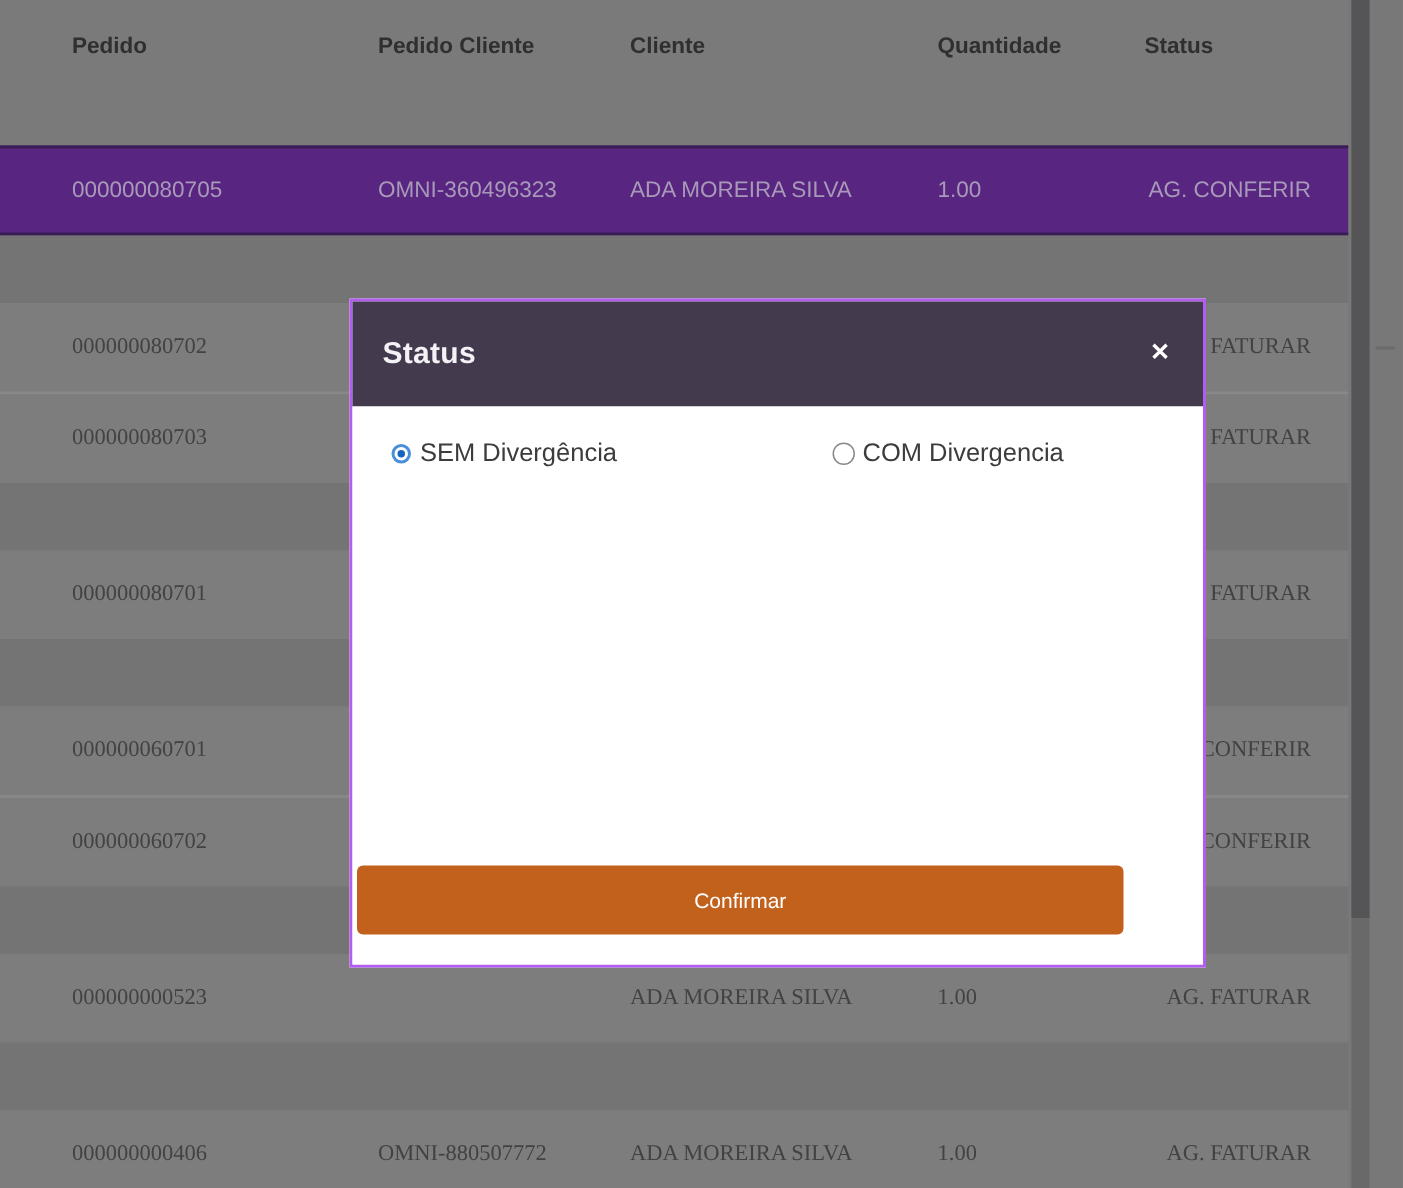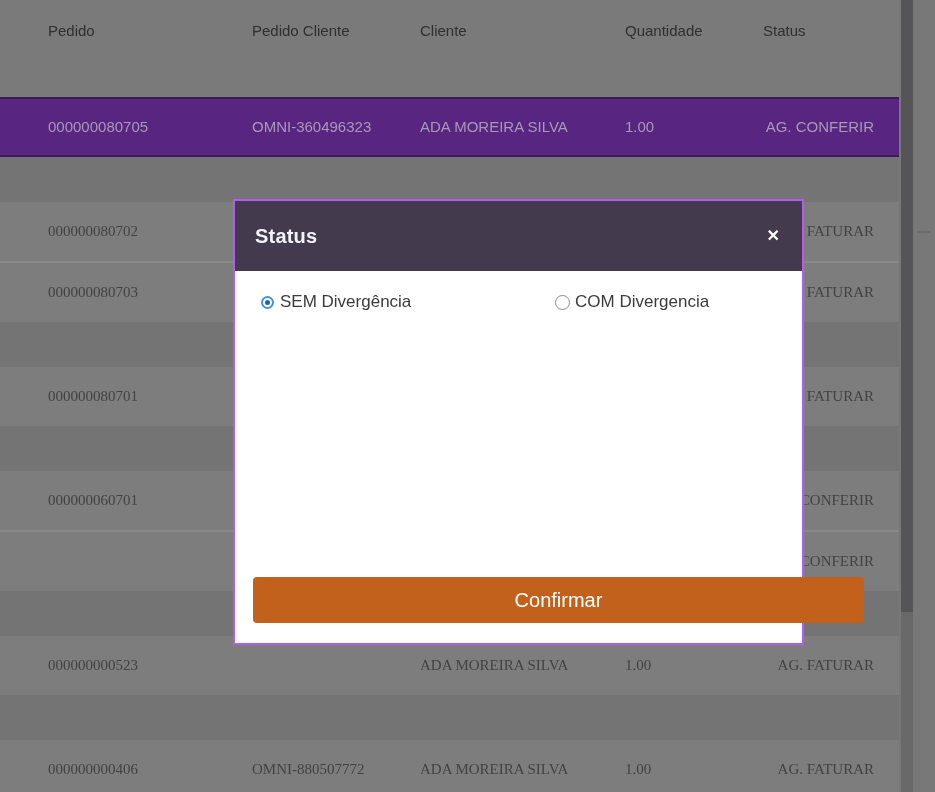--- a/index.html
+++ b/index.html
@@ -16,21 +16,21 @@
   #grid { position:absolute; left:0; top:0; width:899px; height:792px; background:#7d7d7d; }
   .trow { position:relative; width:899px; }
   .trow .cell { position:absolute; top:0; white-space:nowrap; font-size:15px; }
   .c1 { left:48px; }
   .c2 { left:252px; }
   .c3 { left:420px; }
   .c4 { left:625px; }
   .c5 { right:25px; text-align:right; }
 
   #grid-header { height:97px; background:#7a7a7a; color:#2f2f2f; }
-  #grid-header .cell { top:22px; font-weight:normal; font-size:15px; }
+  #grid-header .cell { top:22px; font-weight:bold; font-size:15px; }
   #grid-header .c5h { left:763px; right:auto; }
 
   .trow.data { height:59px; background:#7d7d7d; color:#424242; }
   .trow.data .cell { line-height:59px; height:59px;font-family:Liberation Serif, serif; }
   .trow.selected {
     height:60px;
     background:var(--selected-row,#582581);
     border-top:2px solid var(--selected-row-border,#3a1c55);
     border-bottom:2px solid var(--selected-row-border,#3a1c55);
     color:#a899b8;
@@ -78,23 +78,23 @@
     box-shadow:0 0 0 2px var(--radio-ring,#4a90d9);
     margin:2px 3px 2px 2px;
   }
   .radio-off {
     width:15px; height:15px;
     background:#ffffff;
     border:1px solid #8a8a8a;
   }
 
   #confirm-button {
-    position:absolute; left:18px; top:306px; width:611px; height:46px;
+    position:absolute; left:3px; top:306px; width:511px; height:46px;
     background:var(--confirm-button,#c2611c);
-    color:#ffffff; font-size:20px; font-family:"Liberation Sans", sans-serif;
+    color:#ffffff; font-size:14px; font-family:"Liberation Sans", sans-serif;
     border:none; border-radius:4px; cursor:pointer;
   }
 </style>
 </head>
 <body>
 
 <div id="stage">
 
   <div id="grid">
     <div class="trow" id="grid-header">
@@ -139,20 +139,21 @@
         <div class="trow spacer"></div>
         <div class="trow data">
       <span class="cell c1">000000060701</span>
       <span class="cell c2"></span>
       <span class="cell c3"></span>
       <span class="cell c4"></span>
       <span class="cell c5">AG. CONFERIR</span>
     </div>
         <div class="trow line"></div>
         <div class="trow data">
+      <span class="cell c1">000000060702</span>
       <span class="cell c2"></span>
       <span class="cell c3"></span>
       <span class="cell c4"></span>
       <span class="cell c5">AG. CONFERIR</span>
     </div>
         <div class="trow spacer"></div>
         <div class="trow data">
       <span class="cell c1">000000000523</span>
       <span class="cell c3">ADA MOREIRA SILVA</span>
       <span class="cell c4">1.00</span>

